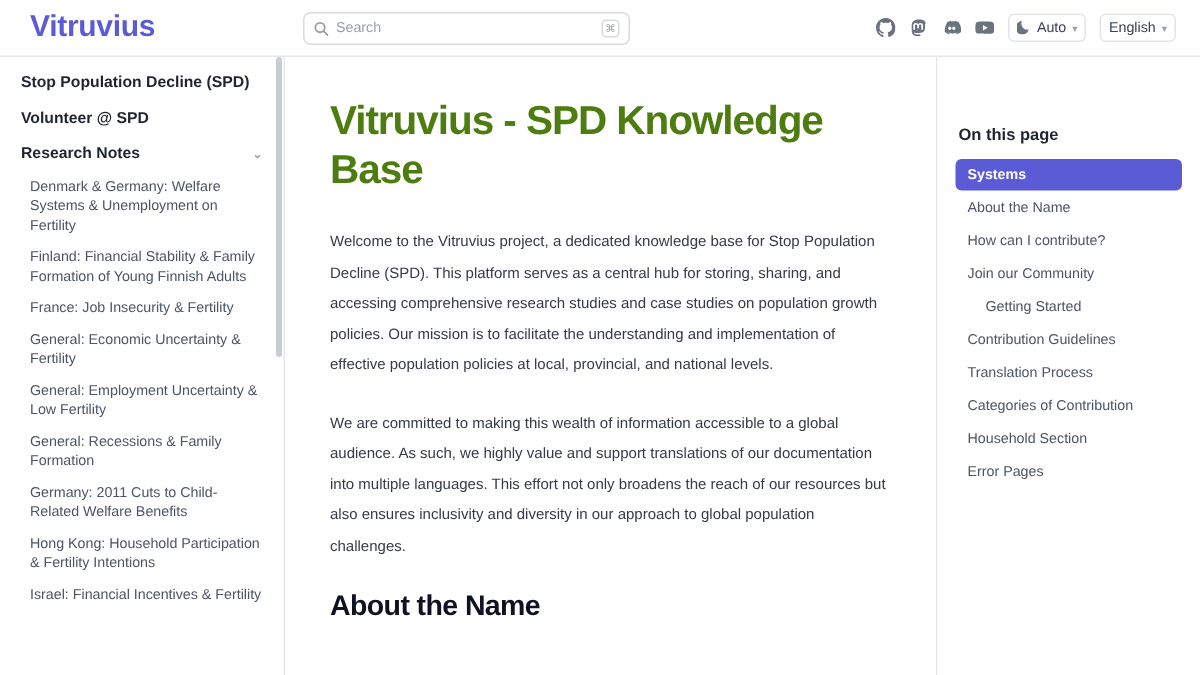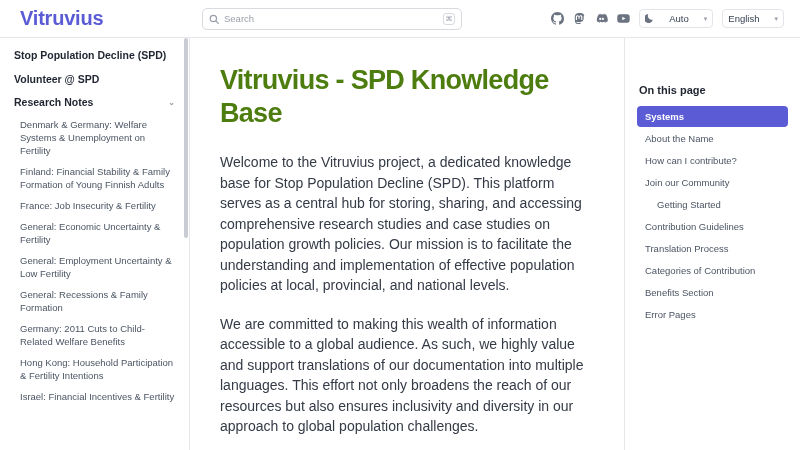--- a/index.html
+++ b/index.html
@@ -26,21 +26,21 @@
   .brand {
     font-size: 20px;
     font-weight: bold;
     color: #5b5bd6;
     letter-spacing: -0.2px;
     padding-left: 8px;
     width: 190px;
     flex: 0 0 190px;
   }
   .searchbox {
-    width: 260px;
+    width: 218px;
     height: 22px;
     border: 1px solid #d8dae0;
     border-radius: 5px;
     display: flex;
     align-items: center;
     padding: 0 6px;
     background: #fff;
     gap: 5px;
   }
   .search-ico { width: 10px; height: 10px; flex: 0 0 10px; display:block; }
@@ -57,21 +57,21 @@
   .header-right {
     margin-left: auto;
     display: flex;
     align-items: center;
     gap: 9px;
     padding-right: 4px;
   }
   .hicon { width: 13px; height: 13px; display:block; color: #6b7280; }
   .hicon svg { display: block; }
   .hsel {
-    display: flex; align-items: center; gap: 15px;
+    display: flex; align-items: center; gap: 4px;
     font-size: 9.5px; color: #374151;
     border: 1px solid #e2e4e9;
     border-radius: 4px;
     height: 19px;
     padding: 0 5px;
     text-align: right;
   }
   .hsel .caret { font-size: 7px; color: #9aa0aa; }
   .hsel .moon { width: 9px; height: 9px; display:block; }
 
@@ -139,21 +139,21 @@
   }
   .h1 {
     font-size: 27px;
     line-height: 33px;
     font-weight: bold;
     letter-spacing: -0.7px;
     color: #4d7c0f;
     margin: 0 0 22px 0;
   }
   .p {
-    font-size: 14px;
+    font-size: 10px;
     line-height: 20.5px;
     color: #343a46;
     margin: 0 0 18px 0;
   }
   .h2 {
     font-size: 19px;
     line-height: 24px;
     font-weight: bold;
     letter-spacing: -0.4px;
     color: #0f1222;
@@ -283,18 +283,18 @@
     <div class="toc">
       <div class="toc-title">On this page</div>
       <div class="toc-item active">Systems</div>
       <div class="toc-item">About the Name</div>
       <div class="toc-item">How can I contribute?</div>
       <div class="toc-item">Join our Community</div>
       <div class="toc-item sub">Getting Started</div>
       <div class="toc-item">Contribution Guidelines</div>
       <div class="toc-item">Translation Process</div>
       <div class="toc-item">Categories of Contribution</div>
-      <div class="toc-item">Benefits Section</div>
+      <div class="toc-item">Household Section</div>
       <div class="toc-item">Error Pages</div>
     </div>
 
   </div>
 </div>
 
 </body></html>

